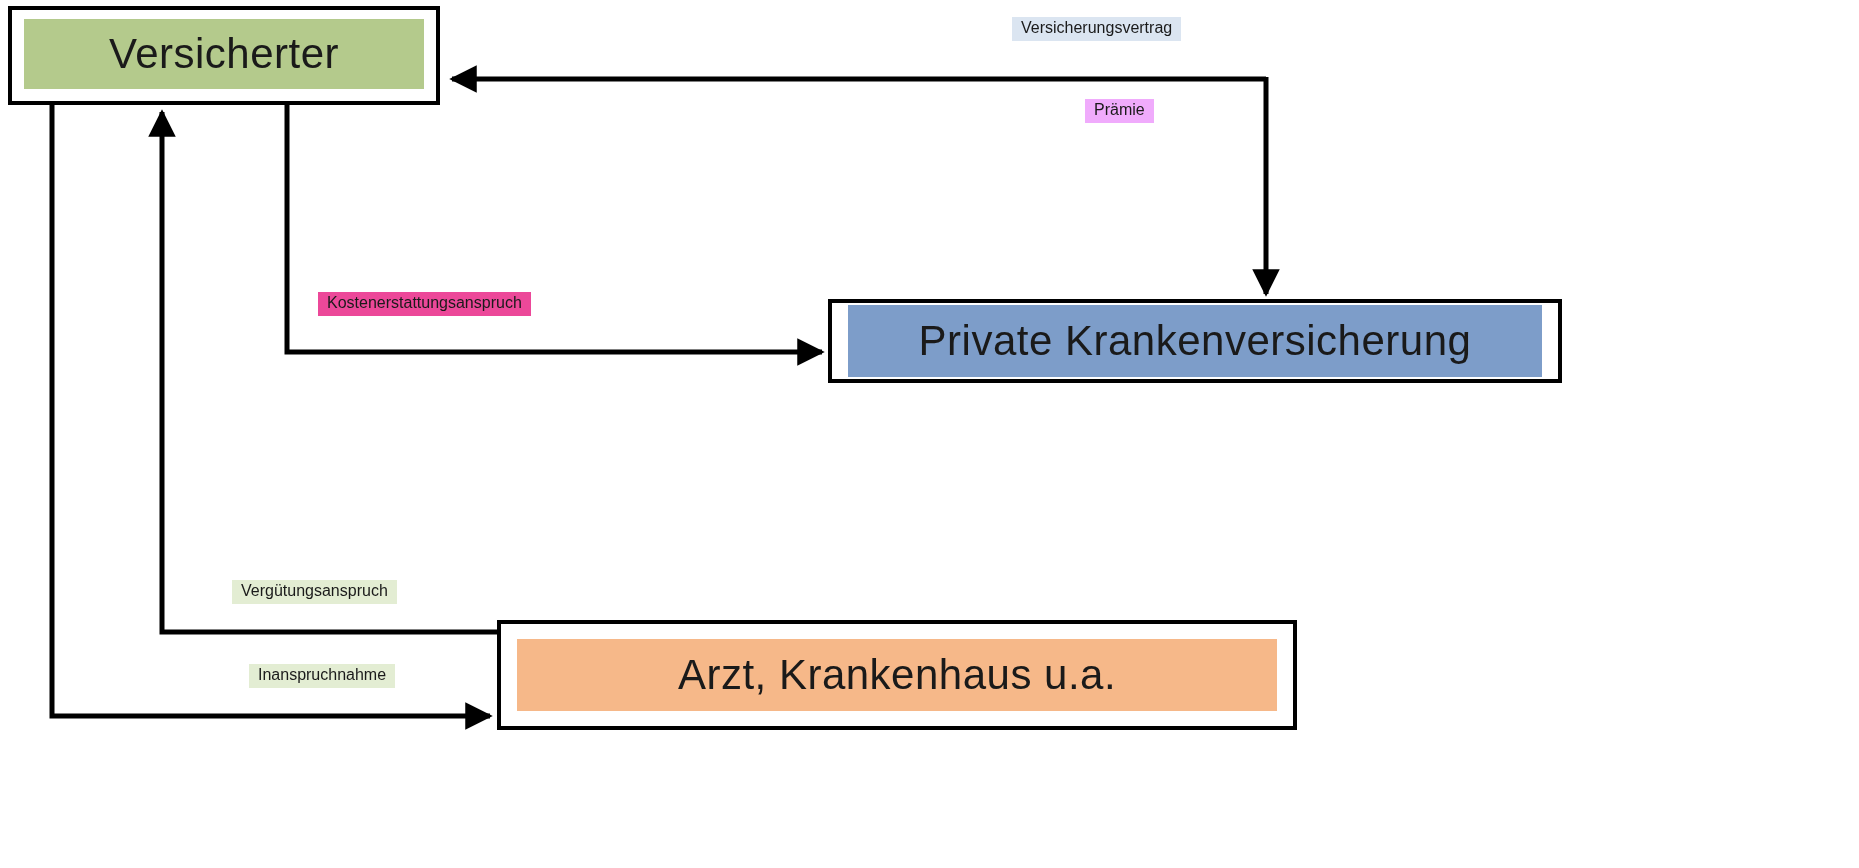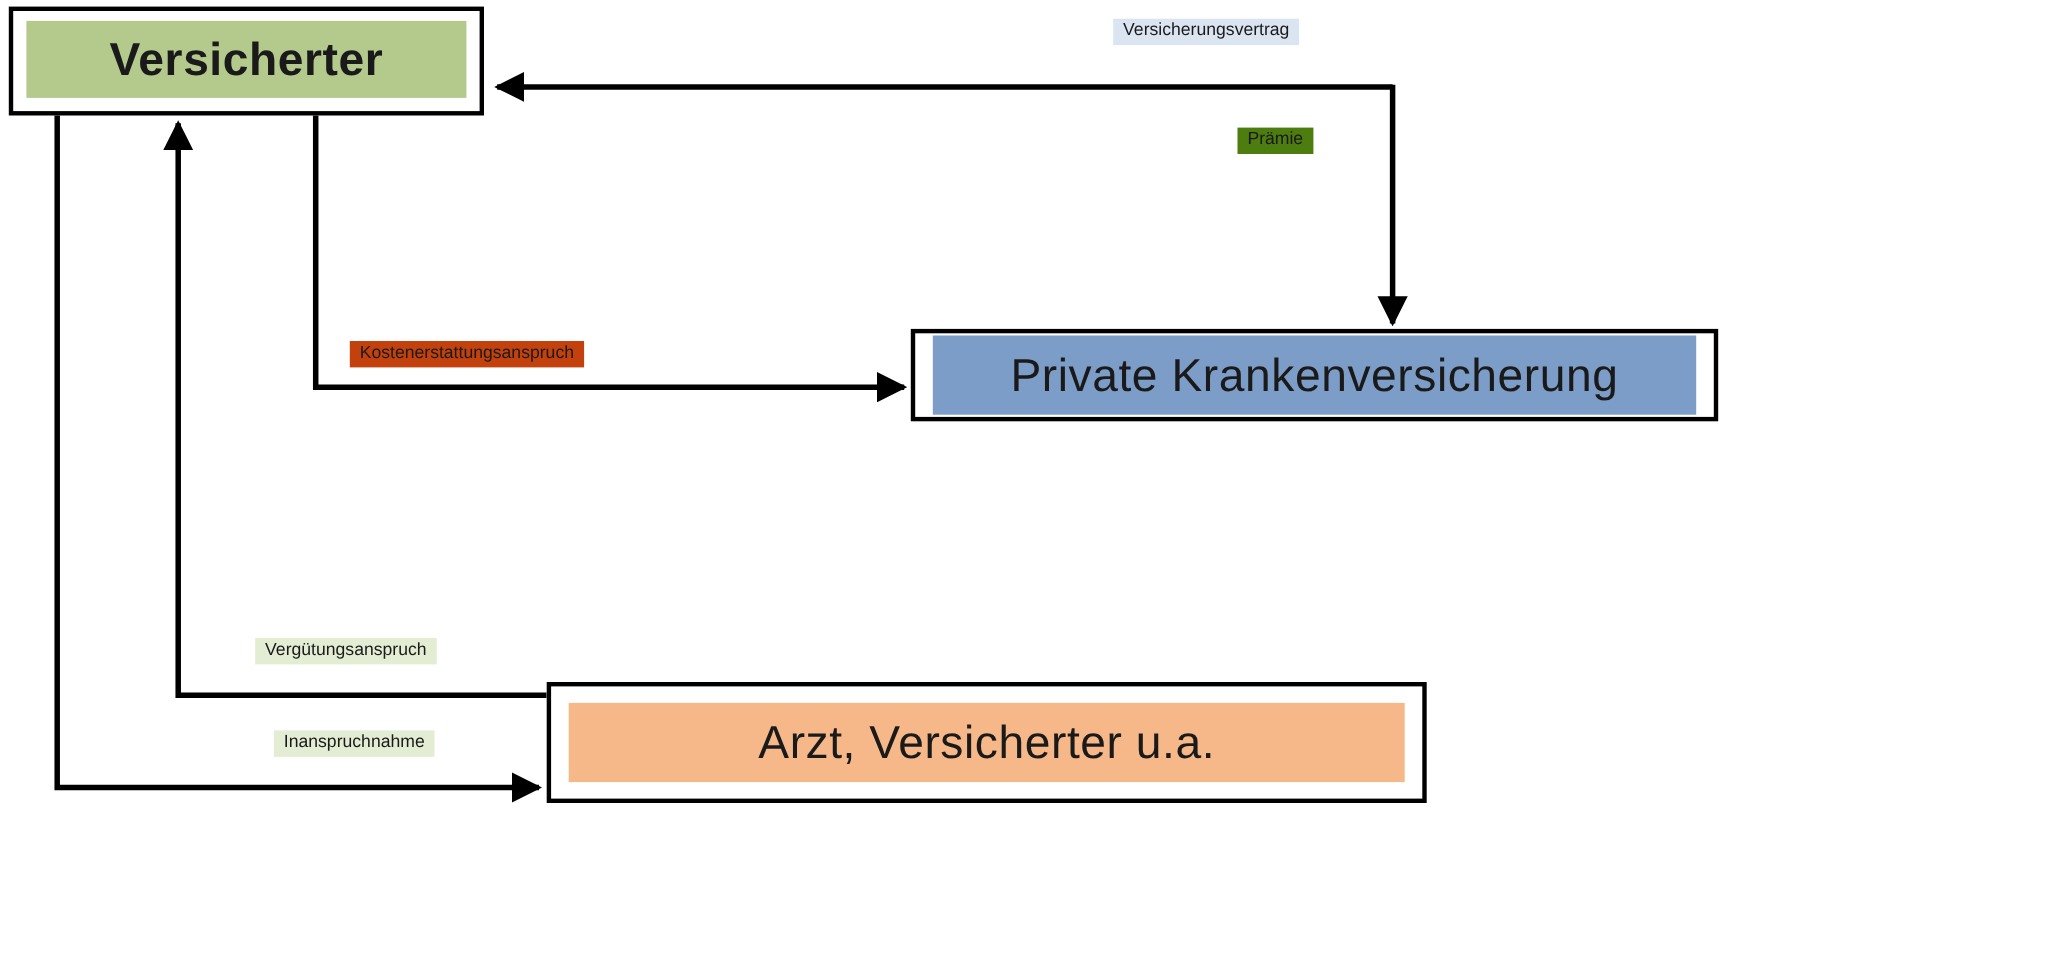--- a/index.html
+++ b/index.html
@@ -76,40 +76,40 @@
     <path d="M 1266 77 L 1266 294" fill="none" stroke="#000000" stroke-width="5" marker-end="url(#arrow)"></path>
 
     <path d="M 287 104 L 287 352 L 822 352" fill="none" stroke="#000000" stroke-width="5" marker-end="url(#arrow)"></path>
 
     <path d="M 497 632 L 162 632 L 162 112" fill="none" stroke="#000000" stroke-width="5" marker-end="url(#arrow)"></path>
 
     <path d="M 52 104 L 52 716 L 490 716" fill="none" stroke="#000000" stroke-width="5" marker-end="url(#arrow)"></path>
   </svg>
 
   <div class="node" id="node-versicherter">
-    <div class="fill" style="background-color: rgb(180, 202, 140); font-weight: bold;">
+    <div class="fill" style="background-color: rgb(180, 202, 140);">
       <span>Versicherter</span>
     </div>
   </div>
 
   <div class="node" id="node-pkv">
     <div class="fill" style="background-color: rgb(125, 157, 201);">
       <span>Private Krankenversicherung</span>
     </div>
   </div>
 
   <div class="node" id="node-arzt">
     <div class="fill" style="background-color: rgb(246, 184, 137);">
-      <span>Arzt, Versicherter u.a.</span>
+      <span>Arzt, Krankenhaus u.a.</span>
     </div>
   </div>
 
   <span class="edge-label" style="left: 1012px; top: 17px; background-color: rgb(219, 229, 241);">Versicherungsvertrag</span>
 
-  <span class="edge-label" style="left: 1085px; top: 116px; background-color: #4d7c0f; margin-left: 40px;">Prämie</span>
+  <span class="edge-label" style="left: 1085px; top: 99px; background-color: #f0abfc;">Prämie</span>
 
-  <span class="edge-label" style="left: 318px; top: 310px; background-color: #c2410c;">Kostenerstattungsanspruch</span>
+  <span class="edge-label" style="left: 318px; top: 292px; background-color: #ec4899;">Kostenerstattungsanspruch</span>
 
   <span class="edge-label" style="left: 232px; top: 580px; background-color: rgb(227, 237, 211);">Vergütungsanspruch</span>
 
   <span class="edge-label" style="left: 249px; top: 664px; background-color: rgb(227, 237, 211);">Inanspruchnahme</span>
 
 </div>
 
 </body></html>

